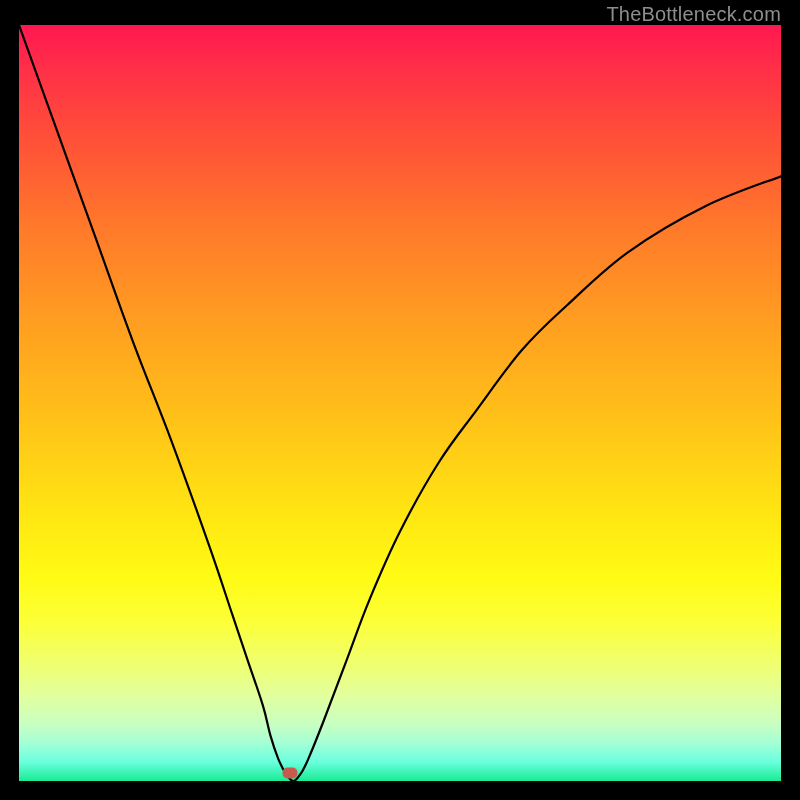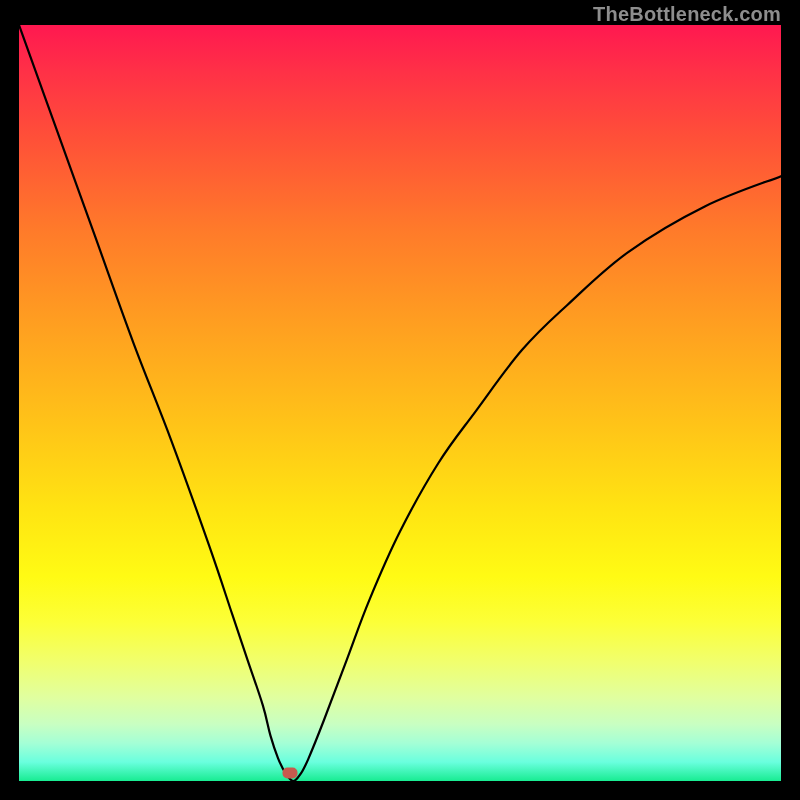--- a/index.html
+++ b/index.html
@@ -56,21 +56,21 @@
     transform: translate(-50%, -50%);
   }
 
   .watermark {
     position: absolute;
     top: 0;
     right: 0;
     color: #8e8e8e;
     font-size: 20px;
     letter-spacing: 0.2px;
-    font-weight: 700;
+    font-weight: 400;
   }
 </style>
 </head>
 <body>
 
 <div class="frame">
 
   <div class="watermark">TheBottleneck.com</div>
 
   <div class="plot-area">

